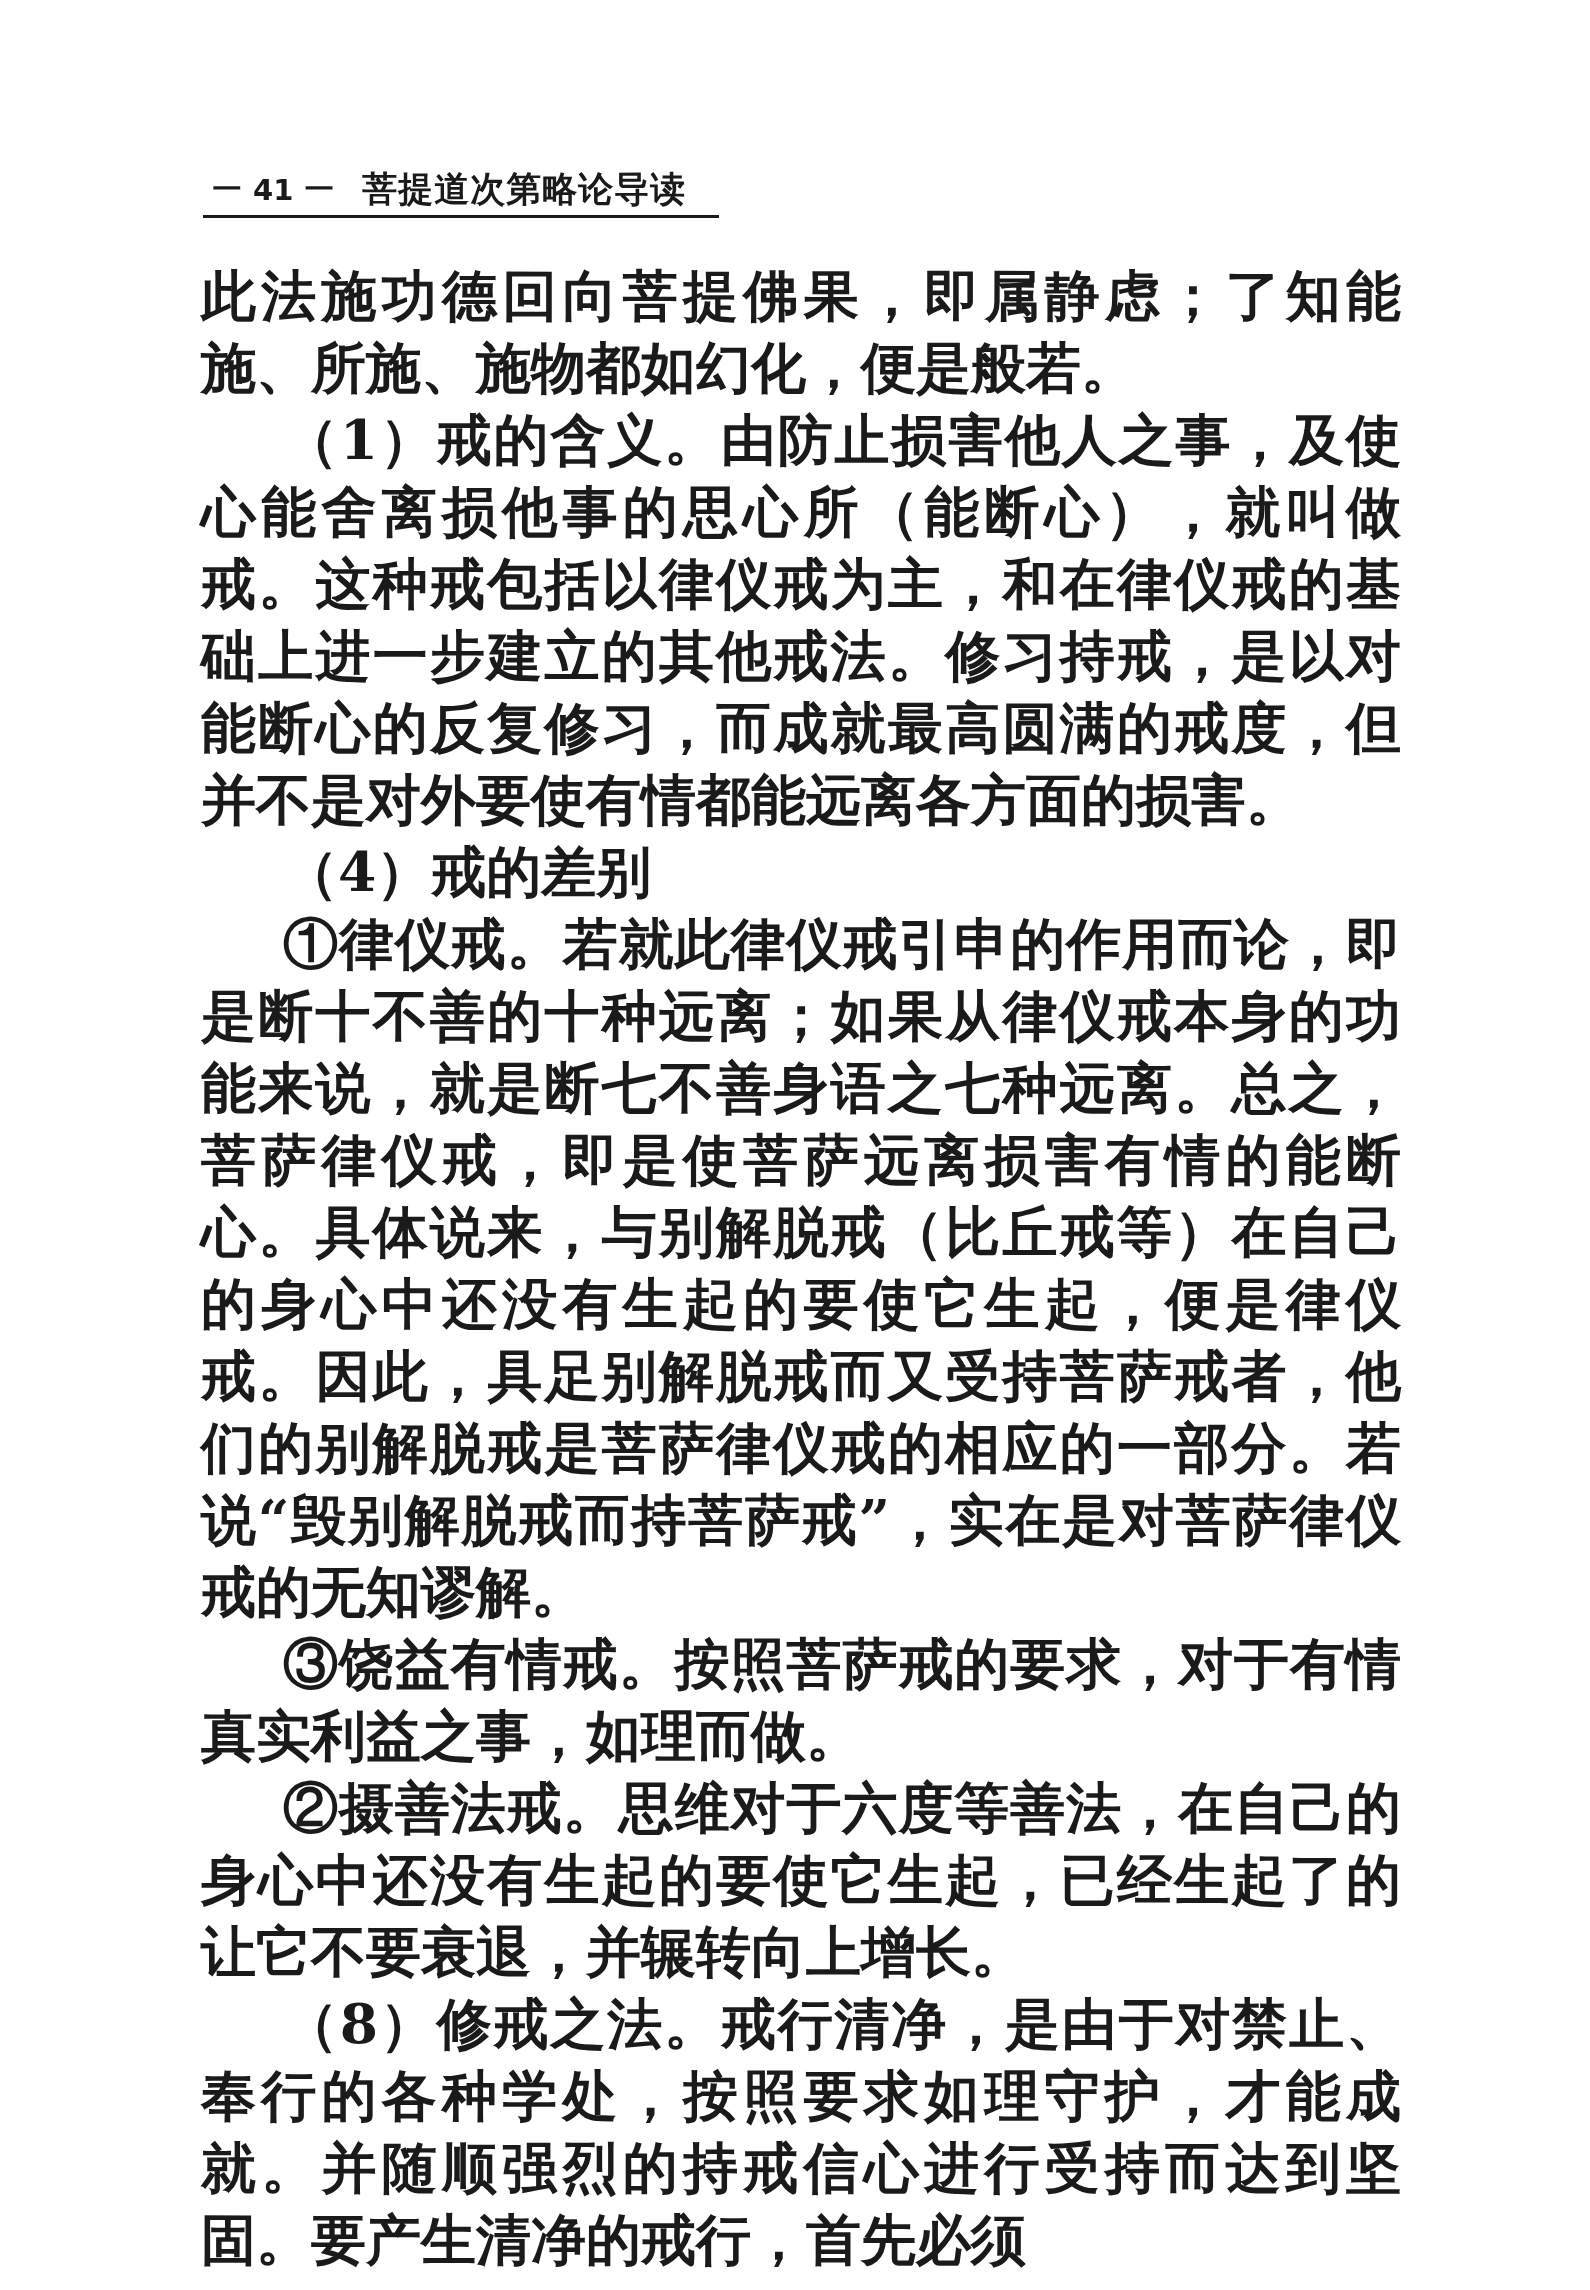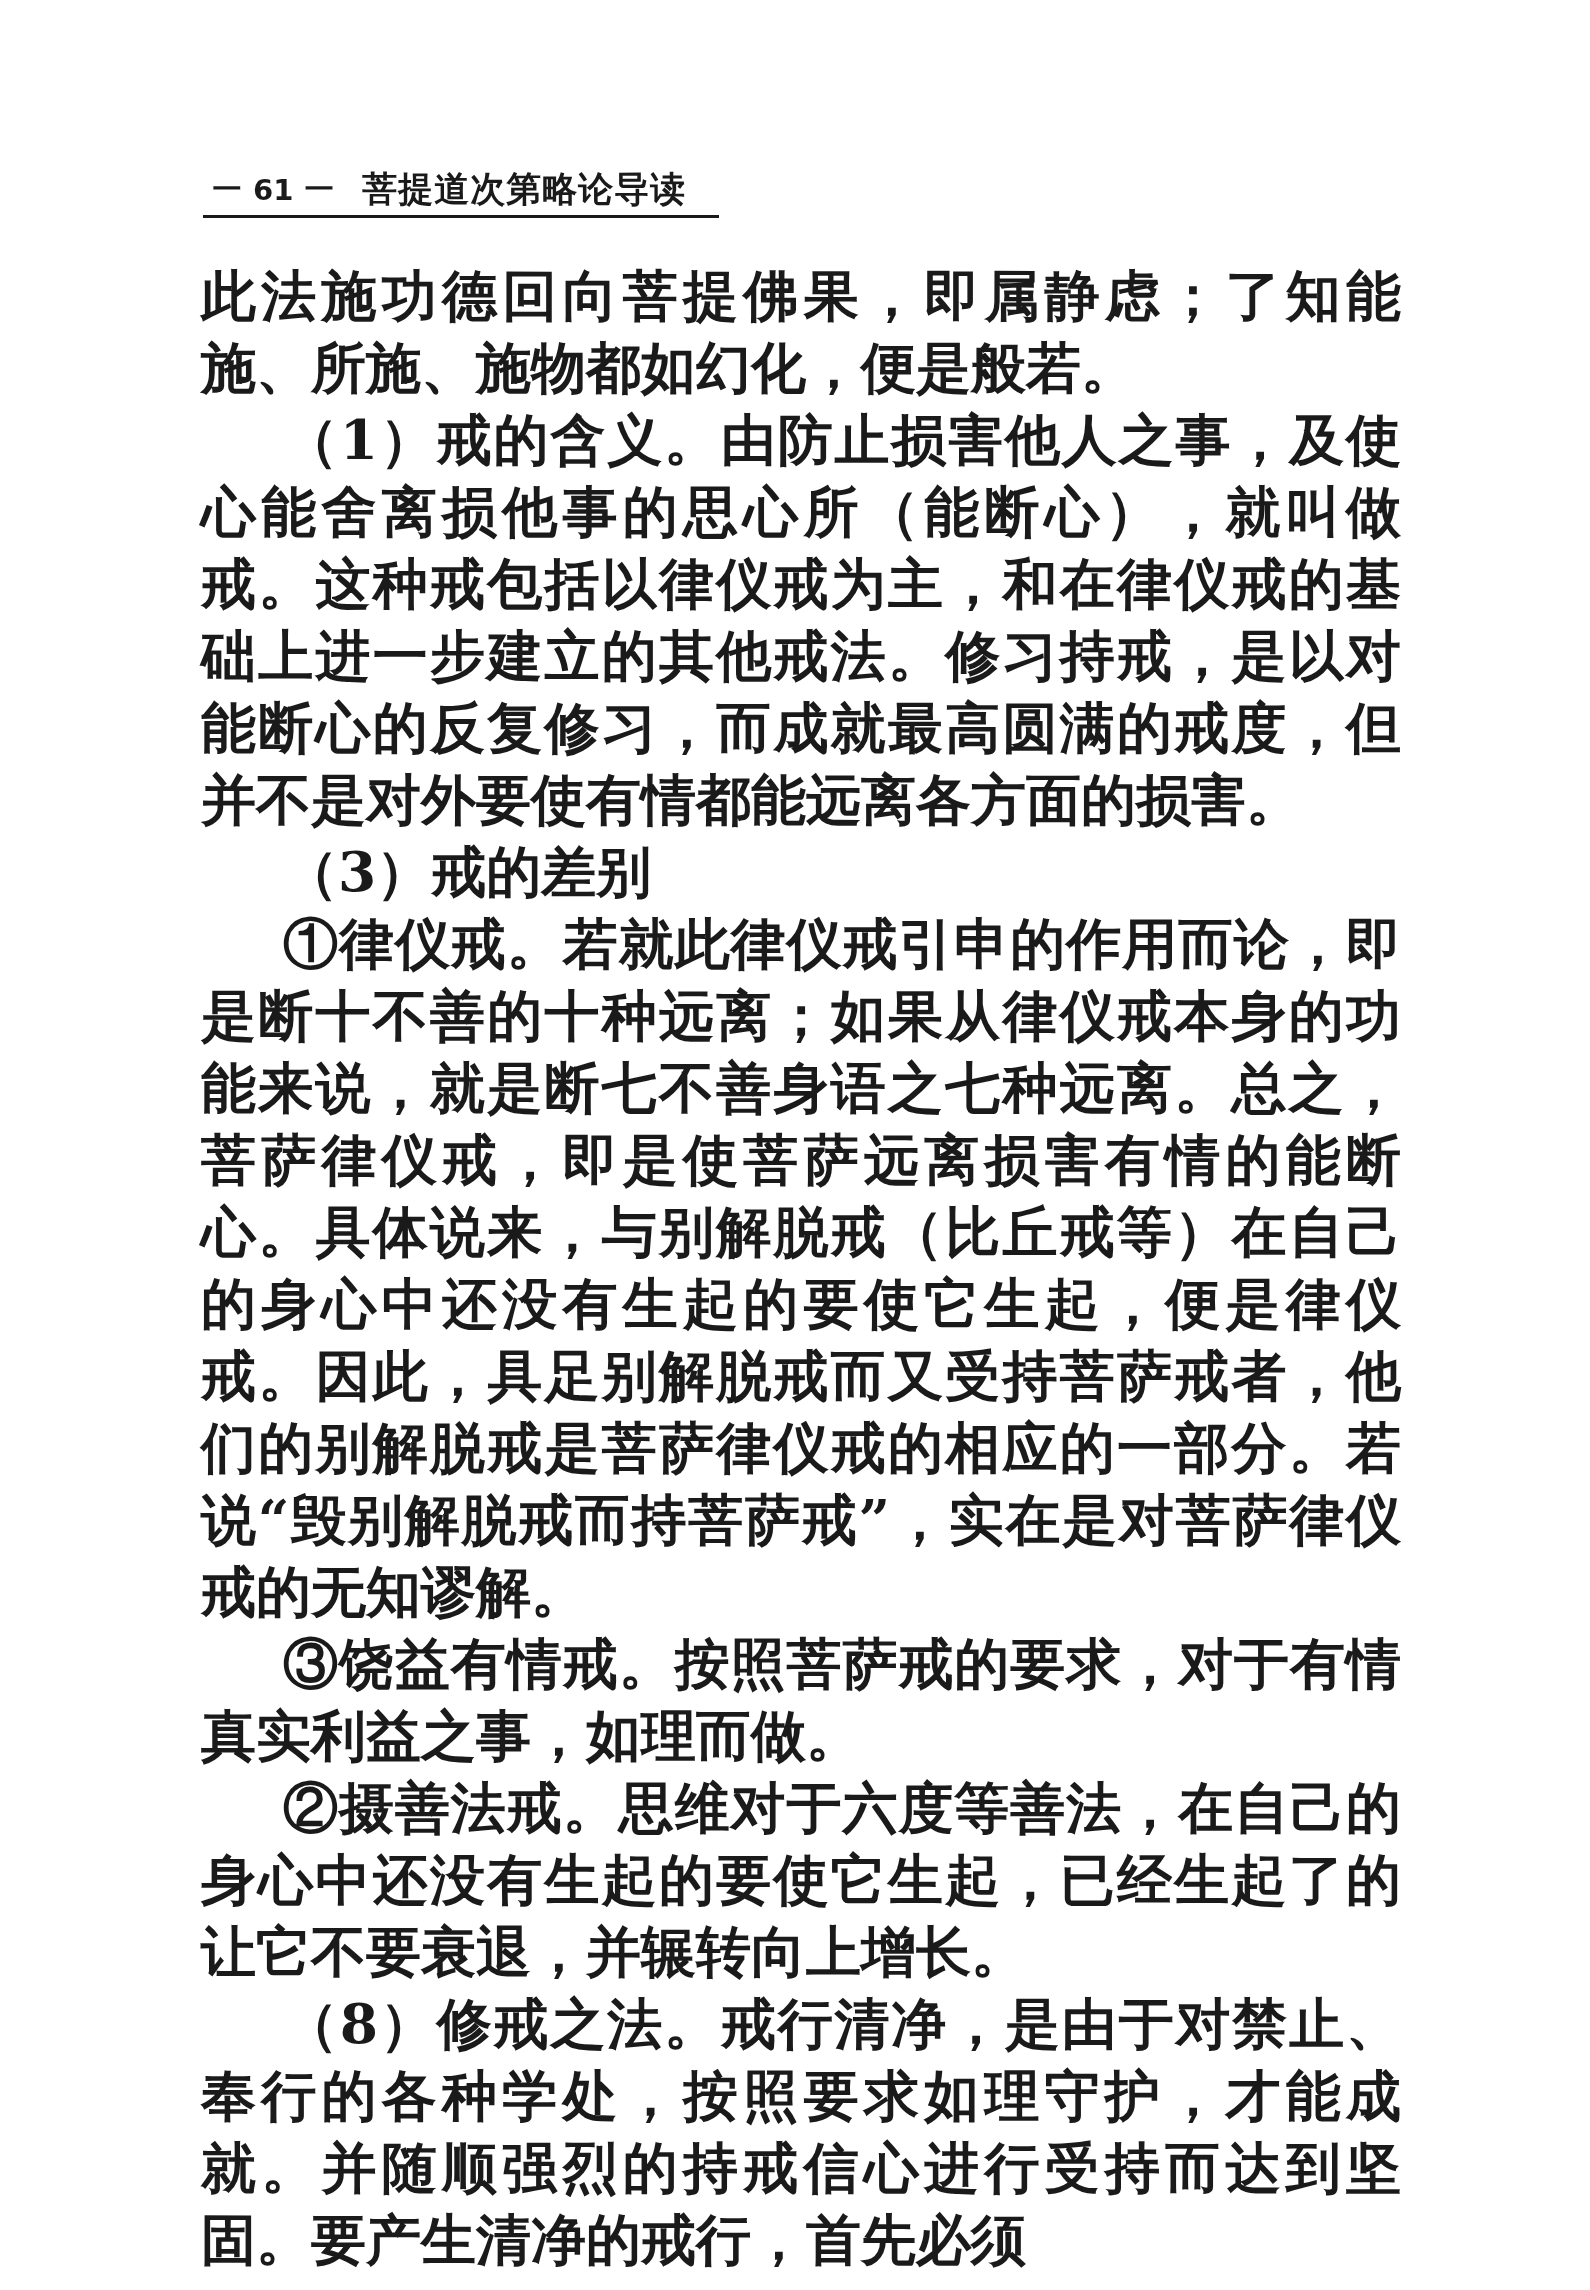--- a/index.html
+++ b/index.html
@@ -81,30 +81,30 @@
     text-indent: 0;
   }
 </style>
 </head>
 <body>
 
 <div class="page">
 
   <div class="header">
     <span class="header-dash">一</span>
-    <span class="header-pageno">61</span>
+    <span class="header-pageno">41</span>
     <span class="header-dash">一</span>
     <span class="header-title">菩提道次第略论导读</span>
   </div>
   <div class="header-line"></div>
 
   <div class="body-text">
     <p class="para indent0">此法施功德回向菩提佛果，即属静虑；了知能施、所施、施物都如幻化，便是般若。</p>
     <p class="para indent2">（1）戒的含义。由防止损害他人之事，及使心能舍离损他事的思心所（能断心），就叫做戒。这种戒包括以律仪戒为主，和在律仪戒的基础上进一步建立的其他戒法。修习持戒，是以对能断心的反复修习，而成就最高圆满的戒度，但并不是对外要使有情都能远离各方面的损害。</p>
-    <p class="para indent2">（3）戒的差别</p>
+    <p class="para indent2">（4）戒的差别</p>
     <p class="para indent2">①律仪戒。若就此律仪戒引申的作用而论，即是断十不善的十种远离；如果从律仪戒本身的功能来说，就是断七不善身语之七种远离。总之，菩萨律仪戒，即是使菩萨远离损害有情的能断心。具体说来，与别解脱戒（比丘戒等）在自己的身心中还没有生起的要使它生起，便是律仪戒。因此，具足别解脱戒而又受持菩萨戒者，他们的别解脱戒是菩萨律仪戒的相应的一部分。若说“毁别解脱戒而持菩萨戒”，实在是对菩萨律仪戒的无知谬解。</p>
     <p class="para indent2">③饶益有情戒。按照菩萨戒的要求，对于有情真实利益之事，如理而做。</p>
     <p class="para indent2">②摄善法戒。思维对于六度等善法，在自己的身心中还没有生起的要使它生起，已经生起了的让它不要衰退，并辗转向上增长。</p>
     <p class="para indent2">（8）修戒之法。戒行清净，是由于对禁止、奉行的各种学处，按照要求如理守护，才能成就。并随顺强烈的持戒信心进行受持而达到坚固。要产生清净的戒行，首先必须</p>
   </div>
 
 </div>
 
 
 </body></html>

